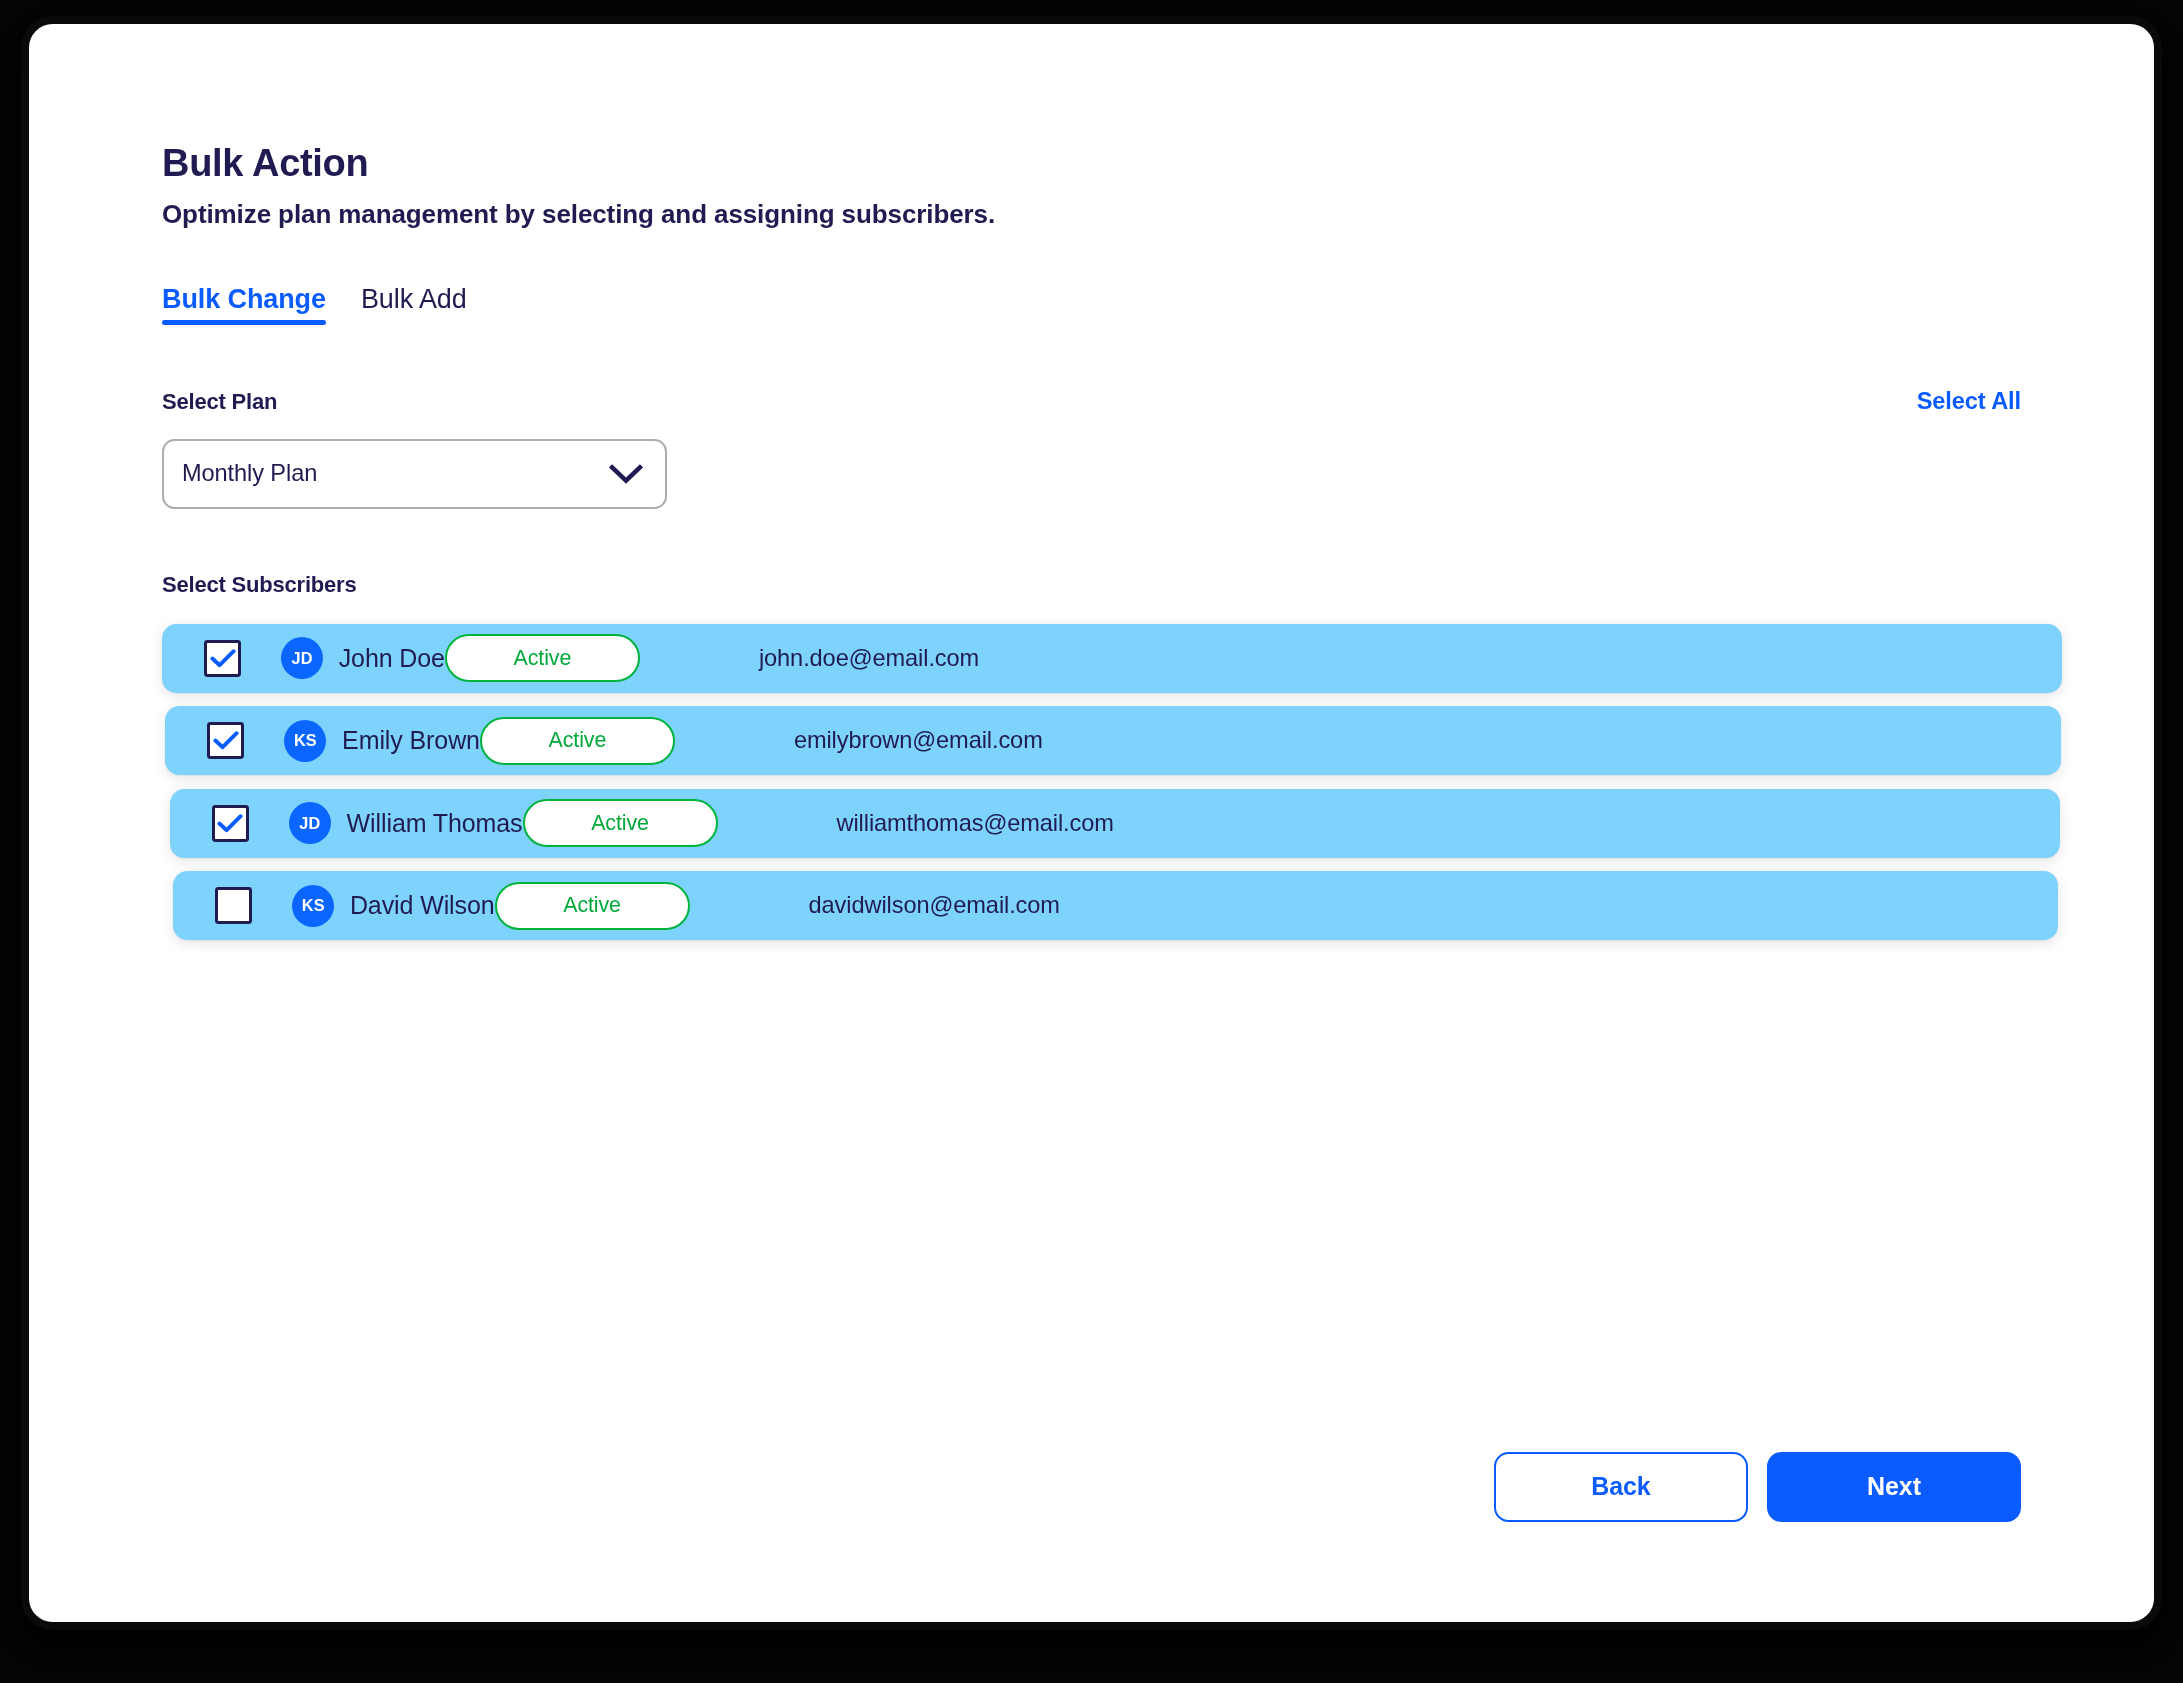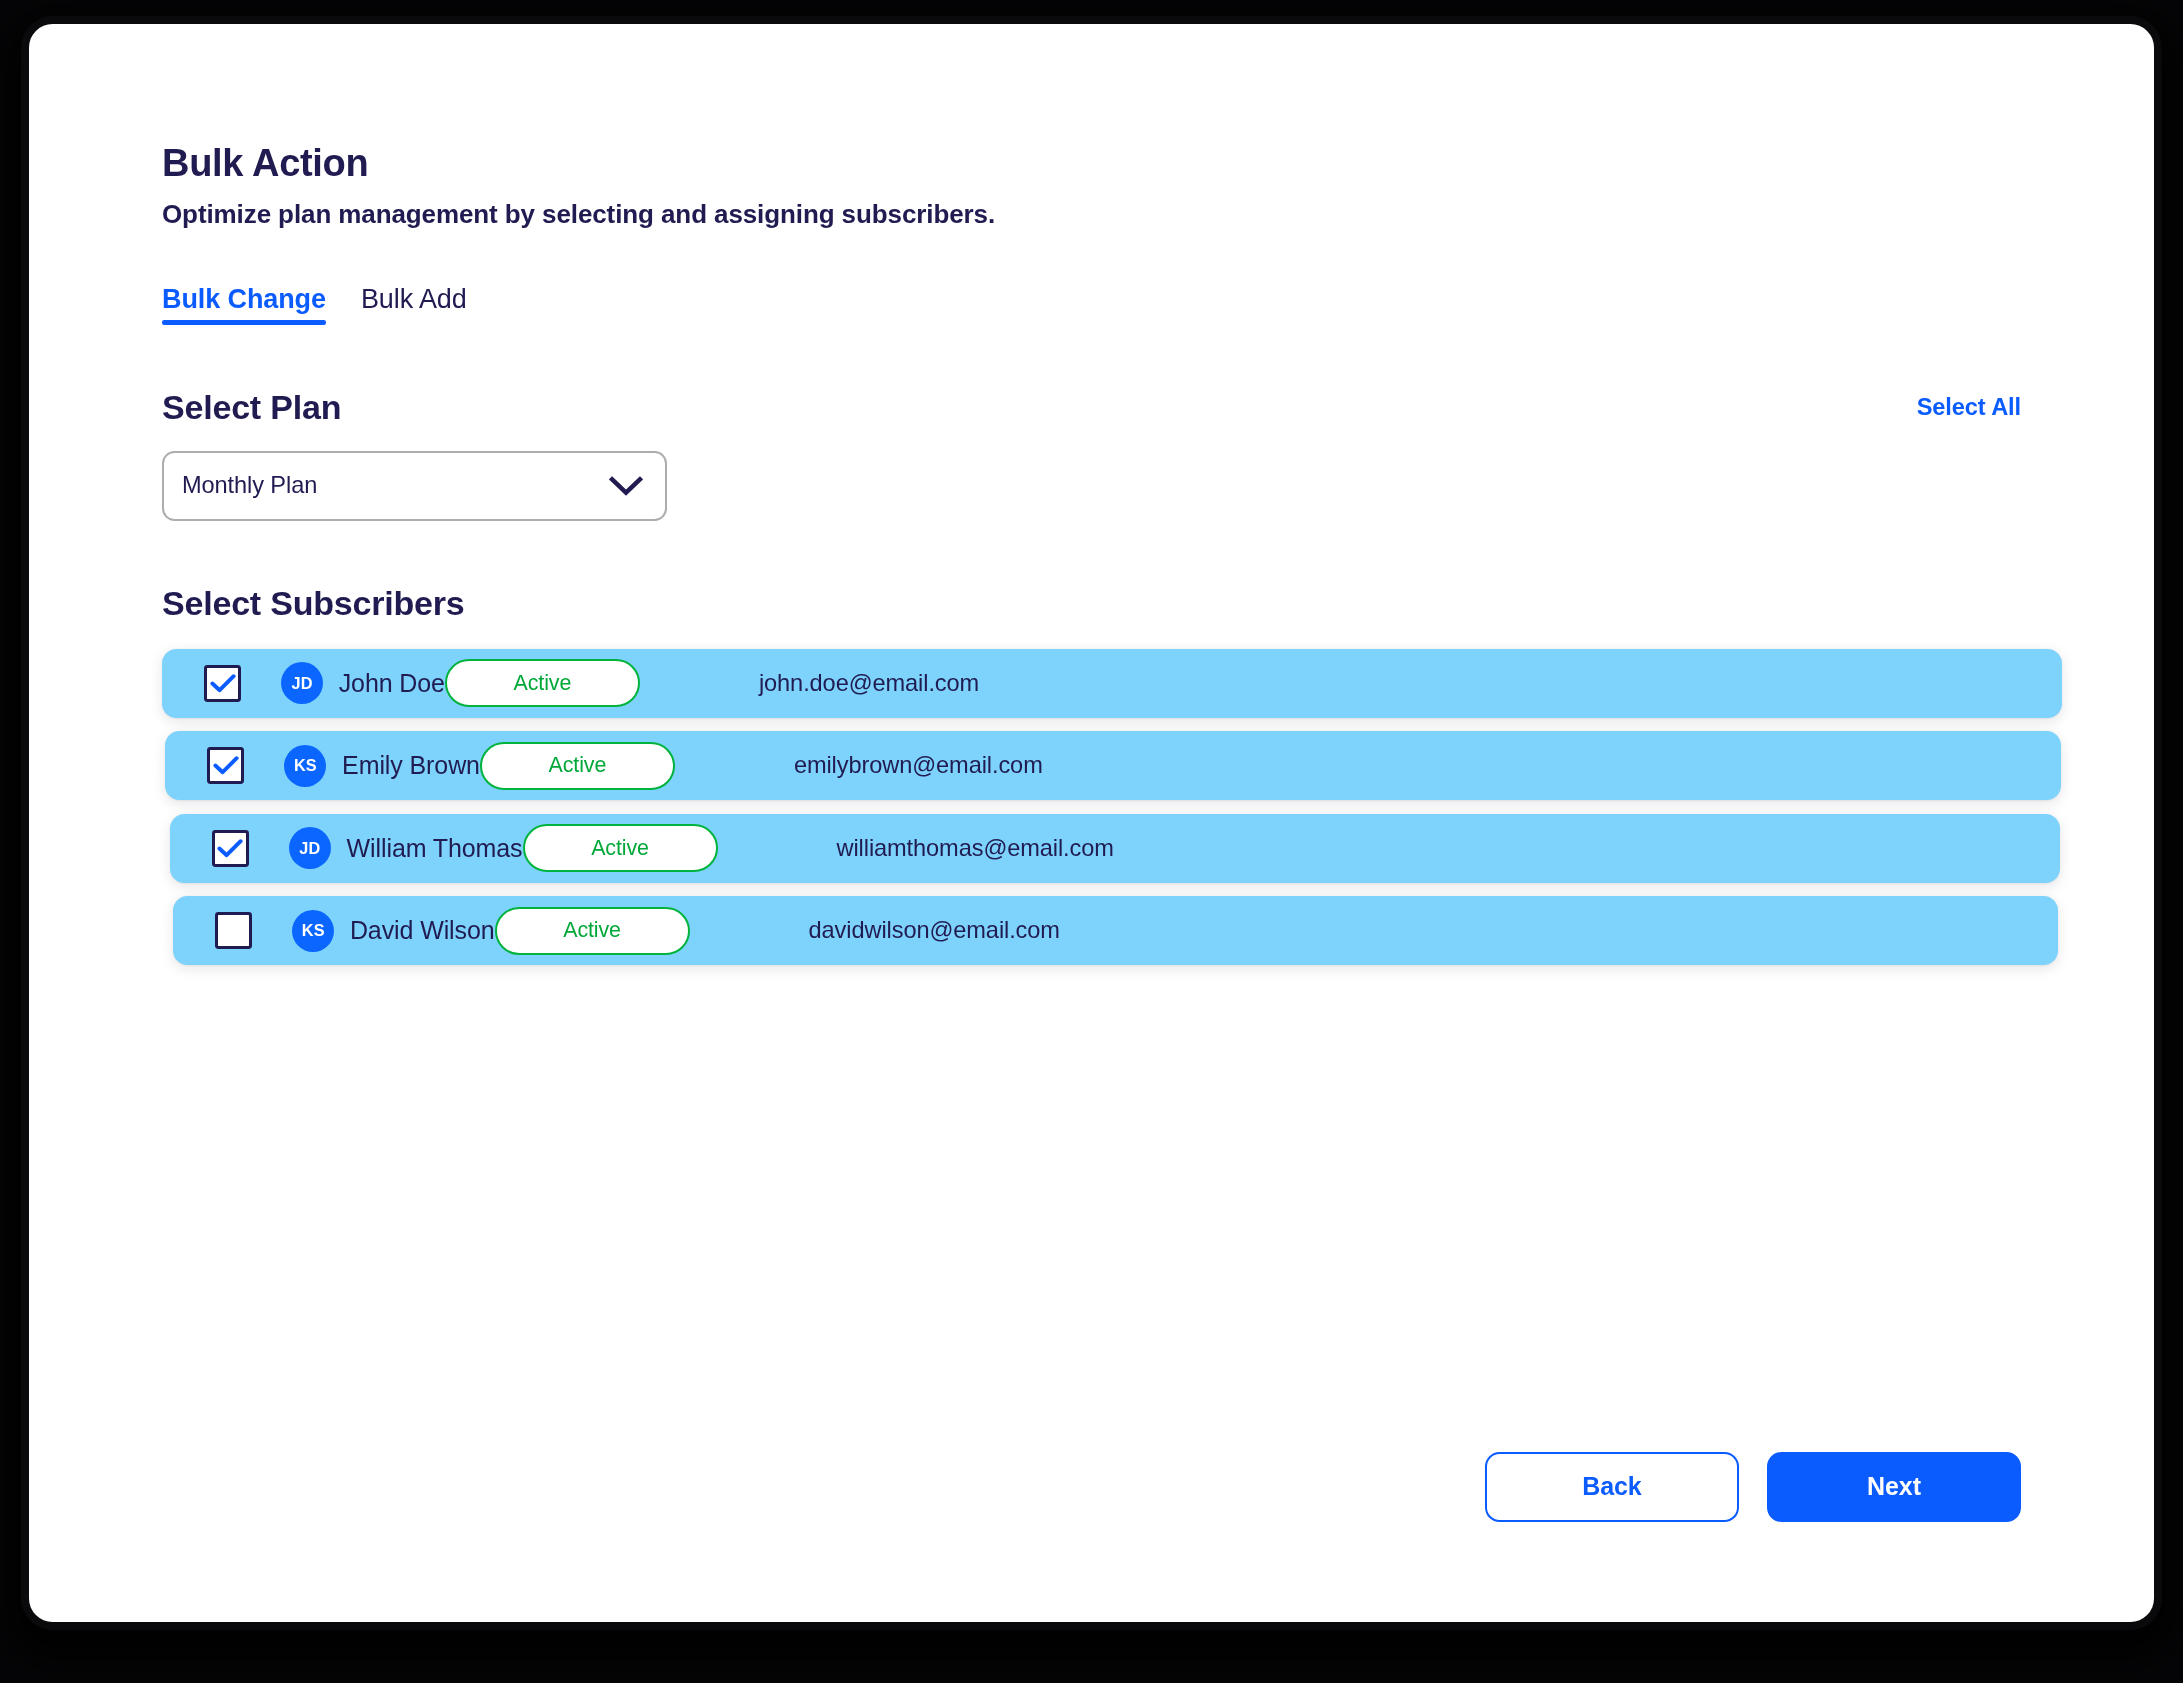--- a/index.html
+++ b/index.html
@@ -88,21 +88,21 @@
   }
 
   
   #plan-row {
     display: flex;
     align-items: center;
     justify-content: space-between;
     margin-top: 63px;
   }
   .section-label {
-    font-size: 34px;
+    font-size: 22px;
     font-weight: 700;
     color: #201B51;
     letter-spacing: -0.2px;
   }
   #select-all-link {
     font-size: 23.6px;
     font-weight: 700;
     color: #0B5CFF;
     cursor: pointer;
     letter-spacing: -0.1px;
@@ -222,21 +222,21 @@
     white-space: nowrap;
   }
   .spacer-right { flex: 1 1 auto; }
 
   
   #footer {
     position: absolute;
     right: 133px;
     bottom: 100px;
     display: flex;
-    gap: 28px;
+    gap: 19px;
     align-items: center;
     padding-left: 13px;
   }
   .btn {
     height: 70px;
     border-radius: 14.6px;
     font-size: 25px;
     font-weight: 700;
     display: flex;
     align-items: center;

